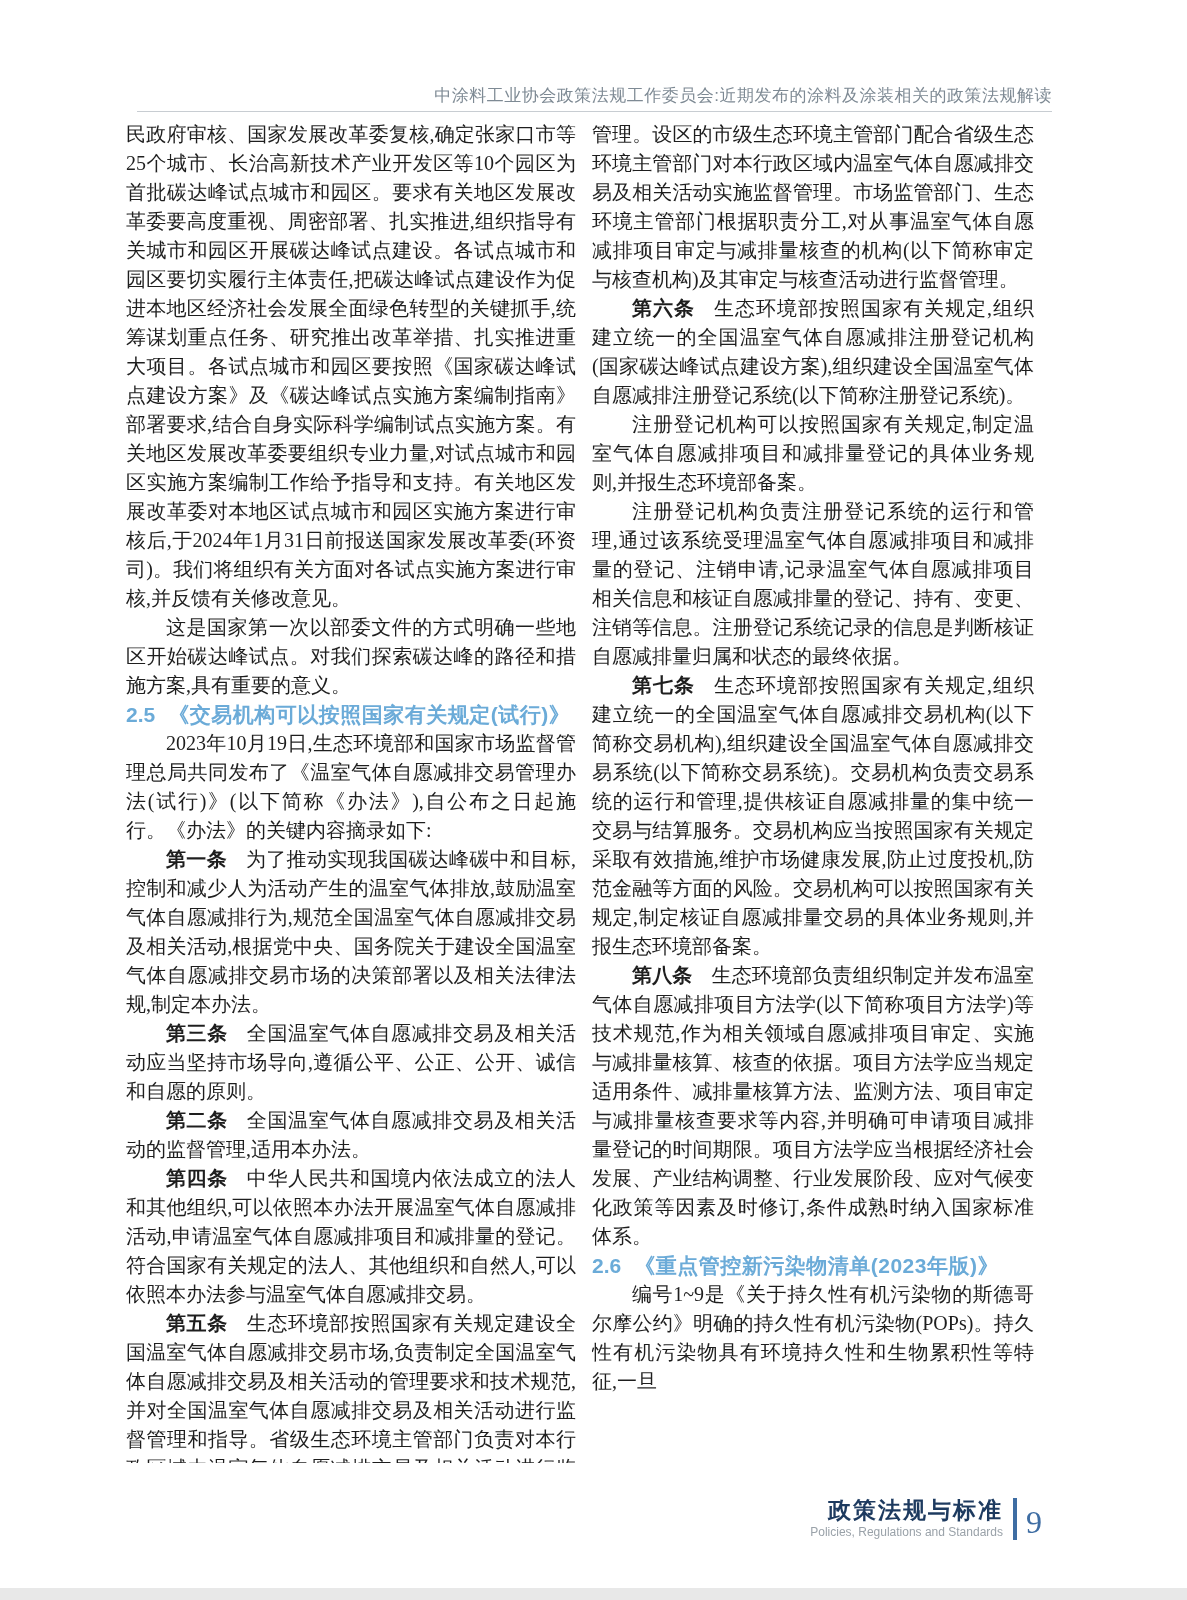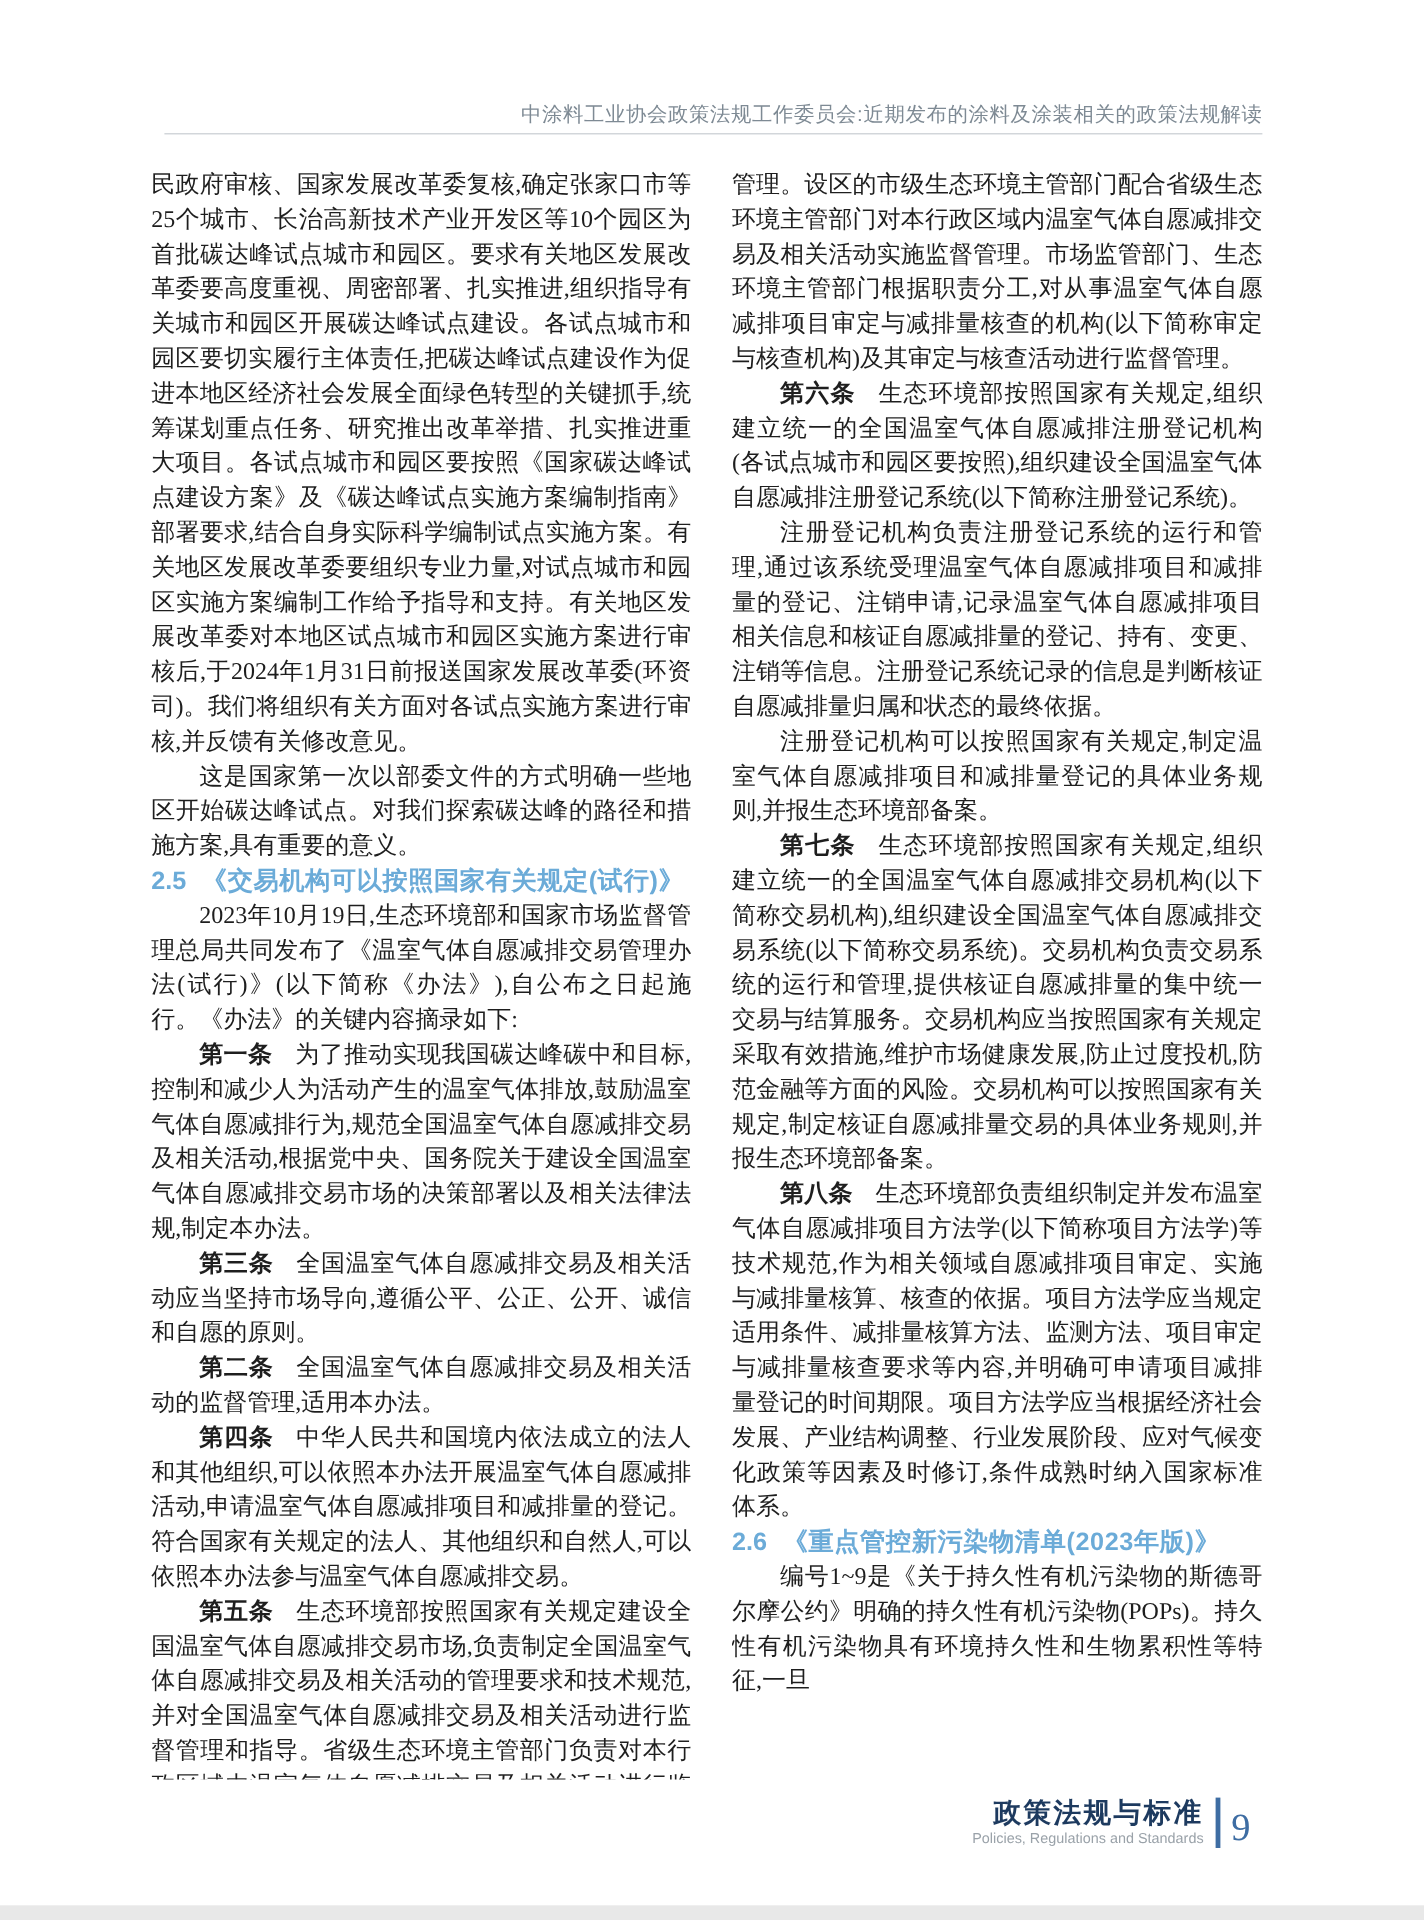--- a/index.html
+++ b/index.html
@@ -31,25 +31,25 @@
   .header-rule {
     border: 0;
     border-top: 1px solid #c8cdd2;
     height: 0;
   }
 
   
   .columns {
     position: absolute;
     left: 126px;
-    top: 140px;
+    top: 120px;
     width: 926px;
     height: 1343px;
     display: flex;
-    gap: 34px;
+    gap: 16px;
     overflow: hidden;
   }
   .col {
     width: 450px;
     height: 1343px;
     overflow: hidden;
     font-size: 20px;
     line-height: 29px;
     color: #1e1e1e;
     text-align: justify;
@@ -136,23 +136,23 @@
         <h2 class="section-heading"><span class="sec-num">2.5</span><span>《交易机构可以按照国家有关规定(试行)》</span></h2>
         <p class="para"><span>2023年10月19日,生态环境部和国家市场监督管理总局共同发布了《温室气体自愿减排交易管理办法(试行)》(以下简称《办法》),自公布之日起施行。《办法》的关键内容摘录如下:</span></p>
         <p class="para"><b class="lead">第一条</b><span>为了推动实现我国碳达峰碳中和目标,控制和减少人为活动产生的温室气体排放,鼓励温室气体自愿减排行为,规范全国温室气体自愿减排交易及相关活动,根据党中央、国务院关于建设全国温室气体自愿减排交易市场的决策部署以及相关法律法规,制定本办法。</span></p>
         <p class="para"><b class="lead">第三条</b><span>全国温室气体自愿减排交易及相关活动应当坚持市场导向,遵循公平、公正、公开、诚信和自愿的原则。</span></p>
         <p class="para"><b class="lead">第二条</b><span>全国温室气体自愿减排交易及相关活动的监督管理,适用本办法。</span></p>
         <p class="para"><b class="lead">第四条</b><span>中华人民共和国境内依法成立的法人和其他组织,可以依照本办法开展温室气体自愿减排活动,申请温室气体自愿减排项目和减排量的登记。符合国家有关规定的法人、其他组织和自然人,可以依照本办法参与温室气体自愿减排交易。</span></p>
         <p class="para"><b class="lead">第五条</b><span>生态环境部按照国家有关规定建设全国温室气体自愿减排交易市场,负责制定全国温室气体自愿减排交易及相关活动的管理要求和技术规范,并对全国温室气体自愿减排交易及相关活动进行监督管理和指导。省级生态环境主管部门负责对本行政区域内温室气体自愿减排交易及相关活动进行监督</span></p>
       </section>
     <section class="col col-right" id="col-right">
         <p class="para cont"><span>管理。设区的市级生态环境主管部门配合省级生态环境主管部门对本行政区域内温室气体自愿减排交易及相关活动实施监督管理。市场监管部门、生态环境主管部门根据职责分工,对从事温室气体自愿减排项目审定与减排量核查的机构(以下简称审定与核查机构)及其审定与核查活动进行监督管理。</span></p>
-        <p class="para"><b class="lead">第六条</b><span>生态环境部按照国家有关规定,组织建立统一的全国温室气体自愿减排注册登记机构(各试点城市和园区要按照),组织建设全国温室气体自愿减排注册登记系统(以下简称注册登记系统)。</span></p>
+        <p class="para"><b class="lead">第六条</b><span>生态环境部按照国家有关规定,组织建立统一的全国温室气体自愿减排注册登记机构(国家碳达峰试点建设方案),组织建设全国温室气体自愿减排注册登记系统(以下简称注册登记系统)。</span></p>
+        <p class="para"><span>注册登记机构可以按照国家有关规定,制定温室气体自愿减排项目和减排量登记的具体业务规则,并报生态环境部备案。</span></p>
         <p class="para"><span>注册登记机构负责注册登记系统的运行和管理,通过该系统受理温室气体自愿减排项目和减排量的登记、注销申请,记录温室气体自愿减排项目相关信息和核证自愿减排量的登记、持有、变更、注销等信息。注册登记系统记录的信息是判断核证自愿减排量归属和状态的最终依据。</span></p>
-        <p class="para"><span>注册登记机构可以按照国家有关规定,制定温室气体自愿减排项目和减排量登记的具体业务规则,并报生态环境部备案。</span></p>
         <p class="para"><b class="lead">第七条</b><span>生态环境部按照国家有关规定,组织建立统一的全国温室气体自愿减排交易机构(以下简称交易机构),组织建设全国温室气体自愿减排交易系统(以下简称交易系统)。交易机构负责交易系统的运行和管理,提供核证自愿减排量的集中统一交易与结算服务。交易机构应当按照国家有关规定采取有效措施,维护市场健康发展,防止过度投机,防范金融等方面的风险。交易机构可以按照国家有关规定,制定核证自愿减排量交易的具体业务规则,并报生态环境部备案。</span></p>
         <p class="para"><b class="lead">第八条</b><span>生态环境部负责组织制定并发布温室气体自愿减排项目方法学(以下简称项目方法学)等技术规范,作为相关领域自愿减排项目审定、实施与减排量核算、核查的依据。项目方法学应当规定适用条件、减排量核算方法、监测方法、项目审定与减排量核查要求等内容,并明确可申请项目减排量登记的时间期限。项目方法学应当根据经济社会发展、产业结构调整、行业发展阶段、应对气候变化政策等因素及时修订,条件成熟时纳入国家标准体系。</span></p>
         <h2 class="section-heading"><span class="sec-num">2.6</span><span>《重点管控新污染物清单(2023年版)》</span></h2>
         <p class="para"><span>编号1~9是《关于持久性有机污染物的斯德哥尔摩公约》明确的持久性有机污染物(POPs)。持久性有机污染物具有环境持久性和生物累积性等特征,一旦</span></p>
       </section>
   </main>
 
   <footer class="page-footer">
     <div class="footer-titles">
       <div class="footer-cn">政策法规与标准</div>

